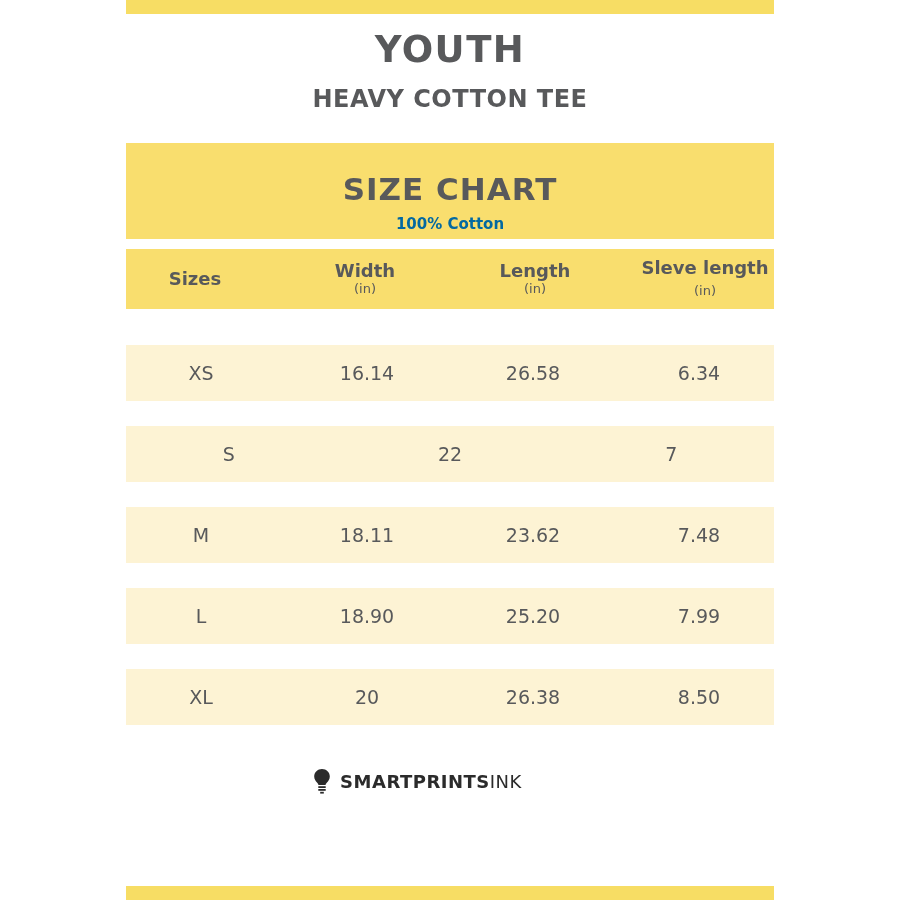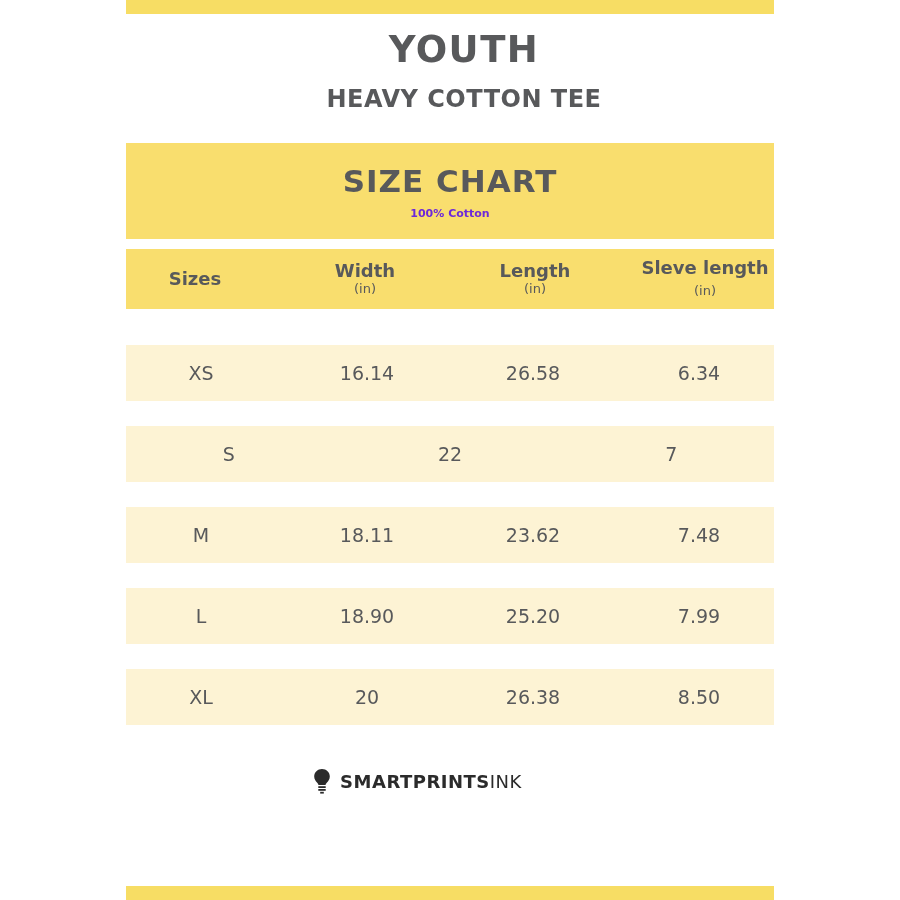--- a/index.html
+++ b/index.html
@@ -31,21 +31,21 @@
   .bar-bottom {
     position: absolute;
     left: 126px;
     bottom: 0;
     width: 648px;
     height: 14px;
     background: #f7dd64;
   }
   .titles {
     position: absolute;
-    left: 140px;
+    left: 126px;
     top: 30px;
     width: 648px;
     text-align: center;
   }
   .title-main {
     font-size: 37px;
     font-weight: bold;
     color: #58595b;
     letter-spacing: 1.5px;
     line-height: 1.1;
@@ -60,31 +60,31 @@
   .banner {
     position: absolute;
     left: 126px;
     top: 143px;
     width: 648px;
     height: 96px;
     background: #f9de6e;
     text-align: center;
   }
   .banner-title {
-    padding-top: 20px;
+    padding-top: 28px;
     font-size: 31px;
     font-weight: bold;
     color: #58595b;
     letter-spacing: 1px;
   }
   .banner-sub {
     margin-top: 8px;
-    font-size: 11px;
-    font-weight: bold;
-    color: #6d28d9;
+    font-size: 15px;
+    font-weight: bold;
+    color: #0369a1;
   }
   .head-row {
     position: absolute;
     left: 126px;
     top: 249px;
     width: 648px;
     height: 60px;
     background: #f9de6e;
     display: flex;
     align-items: center;

